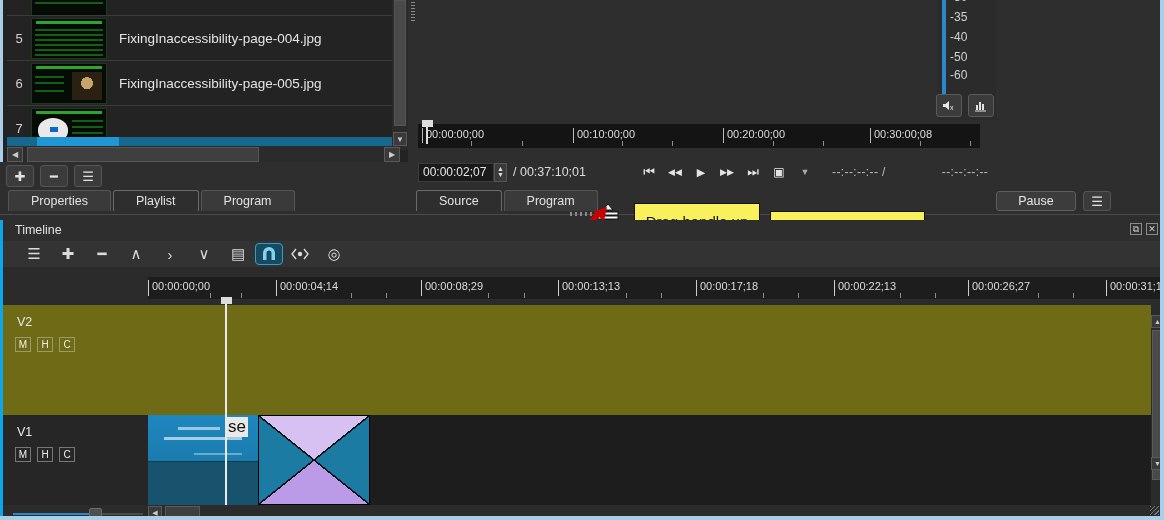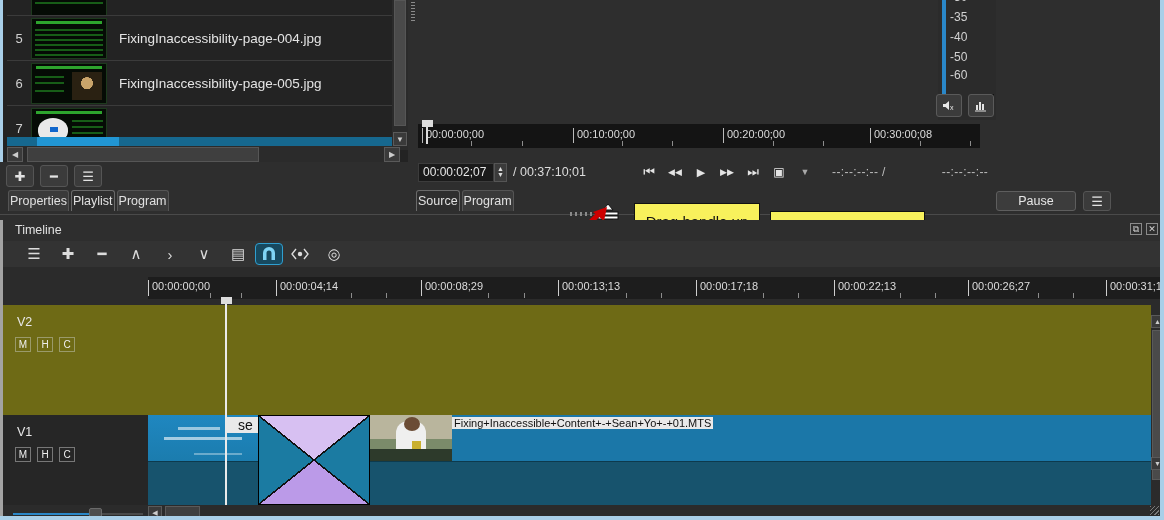--- a/index.html
+++ b/index.html
@@ -35,21 +35,21 @@
 
   #pl-hscroll { position:absolute; left:4px; bottom:0; right:8px; height:16px; background:#2b2b2b; display:flex; align-items:center; }
   #pl-hscroll .hl,#pl-hscroll .hr { width:16px; height:15px; background:#3a3a3a; border:1px solid #5a5a5a; display:flex; align-items:center; justify-content:center; font-size:8px; color:#ccc; flex:none;}
   #pl-hscroll .htrack { flex:1; height:15px; background:#2b2b2b; position:relative;}
   #pl-hscroll .hthumb { position:absolute; left:4px; top:0; width:232px; height:15px; background:#3f3f3f; border:1px solid #565656;}
 
   
   #pl-toolbar { position:absolute; left:6px; top:165px; display:flex; gap:6px; }
   .tbtn { width:28px; height:22px; background:#3b3b3b; border:1px solid #555; border-radius:3px; display:flex; align-items:center; justify-content:center; color:#e2e2e2; font-size:13px; }
   #tabs { position:absolute; left:8px; top:190px; display:flex; align-items:flex-end; }
-  .tab { height:21px; padding:0 1px; background:#3a3a3a; border:1px solid #555; border-bottom:none; border-radius:3px 3px 0 0;
+  .tab { height:21px; padding:0 22px; background:#3a3a3a; border:1px solid #555; border-bottom:none; border-radius:3px 3px 0 0;
          display:flex; align-items:center; color:#e0e0e0; font-size:12.5px; margin-right:2px; }
   .tab.active { background:#2e2e2e; border-color:#6a6a6a; }
 
   
   #player { position:absolute; left:414px; top:0; width:523px; height:100px; background:#1278b8; overflow:hidden; }
   #player .wash { position:absolute; inset:0; background:
       repeating-linear-gradient(115deg, rgba(255,255,255,.045) 0 14px, rgba(0,0,0,.03) 14px 30px),
       repeating-linear-gradient(25deg, rgba(255,255,255,.03) 0 18px, rgba(0,0,0,.025) 18px 36px),
       linear-gradient(#1179ba,#1077b6); }
   #player .blob { position:absolute; border-radius:50%; border:10px solid rgba(255,255,255,.05);}
@@ -86,21 +86,21 @@
   #meter-btns { position:absolute; left:936px; top:94px; display:flex; gap:6px; }
   .mbtn { width:26px; height:23px; background:#3b3b3b; border:1px solid #5a5a5a; border-radius:3px;
       display:flex; align-items:center; justify-content:center; color:#e6e6e6; font-size:12px; }
 
   #right-pane { position:absolute; left:996px; top:0; right:4px; top:0; height:190px; background:#2e2e2e; }
   #pause-row { position:absolute; left:996px; top:191px; display:flex; align-items:center; gap:7px; }
   #pause-button { width:80px; height:20px; background:#3c3c3c; border:1px solid #5e5e5e; border-radius:3px;
       color:#e6e6e6; font-size:12.5px; display:flex; align-items:center; justify-content:center; }
 
   
-  #timeline-panel { position:absolute; left:0; top:220px; width:1164px; height:300px; background:#2e2e2e; border-left:3px solid #a3a3a3; }
+  #timeline-panel { position:absolute; left:0; top:220px; width:1164px; height:300px; background:#2e2e2e; border-left:3px solid #0ea5e9; }
   #timeline-header { position:absolute; left:0; top:0; height:20px; width:100%; }
   #timeline-title { position:absolute; left:12px; top:3px; font-size:12.5px; color:#e0e0e0; }
   #panel-btns { position:absolute; right:6px; top:3px; display:flex; gap:4px; }
   .pbtn { width:12px; height:12px; border:1px solid #8a8a8a; color:#cfcfcf; font-size:9px; line-height:10px; text-align:center; }
 
   #tl-toolbar { position:absolute; left:0; top:21px; height:26px; width:100%; background:#333; display:flex; align-items:center; padding-left:14px; gap:0; }
   .ttool { width:34px; height:24px; display:flex; align-items:center; justify-content:center; color:#dcdcdc; font-size:15px; }
   .ttool.active { background:#17495f; border:1px solid #2f9fd0; border-radius:4px; width:28px; height:22px; color:#7fd4f5; }
 
   #tl-body { position:absolute; left:0; top:47px; right:0; bottom:0; background:#2b2b2b; }
@@ -122,21 +122,21 @@
   .track-body { position:absolute; left:145px; right:0; top:0; bottom:0; }
 
   .clip { position:absolute; top:0; bottom:0; }
   #clip-slide { left:0; width:116px; background:#1b77a8; }
   #clip-slide .img { position:absolute; left:0; right:0; top:0; height:46px; background:
       linear-gradient(#1f87c0,#1b7cae); }
   #clip-slide .wave { position:absolute; left:0; right:0; top:46px; bottom:0; background:#17536d; border-top:1px solid #0d3a4d; }
   #clip-slide .s1 { position:absolute; left:30px; top:12px; width:42px; height:3px; background:rgba(255,255,255,.55);}
   #clip-slide .s2 { position:absolute; left:16px; top:22px; width:78px; height:3px; background:rgba(255,255,255,.6);}
   #clip-slide .s3 { position:absolute; left:46px; top:38px; width:48px; height:2px; background:rgba(255,255,255,.35);}
-  #clip-sel-label { position:absolute; left:78px; top:2px; background:#e9e9e9; color:#111; font-size:14px; padding:0 12px; }
+  #clip-sel-label { position:absolute; left:78px; top:2px; background:#e9e9e9; color:#111; font-size:17px; padding:0 2px; }
 
   #clip-transition { left:110px; width:112px; background:#1b7ba2; border:1px solid #000; }
   #clip-transition .x { position:absolute; inset:0; background:
       linear-gradient(to bottom right, transparent 49.4%, #111 49.4% 50.6%, transparent 50.6%),
       linear-gradient(to bottom left, transparent 49.4%, #111 49.4% 50.6%, transparent 50.6%); }
   #clip-transition .top { position:absolute; left:0; right:0; top:0; height:50%;
       clip-path: polygon(0 0, 100% 0, 50% 100%); background:#d7c0f2; }
   #clip-transition .bot { position:absolute; left:0; right:0; bottom:0; height:50%;
       clip-path: polygon(50% 0, 100% 100%, 0 100%); background:#bb9ae8; }
 
@@ -473,30 +473,20 @@
             <div class="wave"></div>
             <div id="clip-sel-label">se</div>
           </div>
 
           <div class="clip" id="clip-transition">
             <div class="top"></div>
               <div class="bot"></div>
               <div class="x"></div>
           </div>
 
-          <div class="clip" id="clip-video">
-            <div class="thumb">
-              <div class="person"></div>
-                <div class="head"></div>
-              <div class="obj"></div>
-                <div class="desk"></div>
-            </div>
-            <div class="wave"></div>
-            <div id="clip-video-label">Fixing+Inaccessible+Content+-+Sean+Yo+-+01.MTS</div>
-          </div>
 
         </div>
       </div>
 
       <div id="tl-playhead">
         <div class="head"></div>
           <div class="stem"></div>
       </div>
 
       <div id="tl-vscroll">

